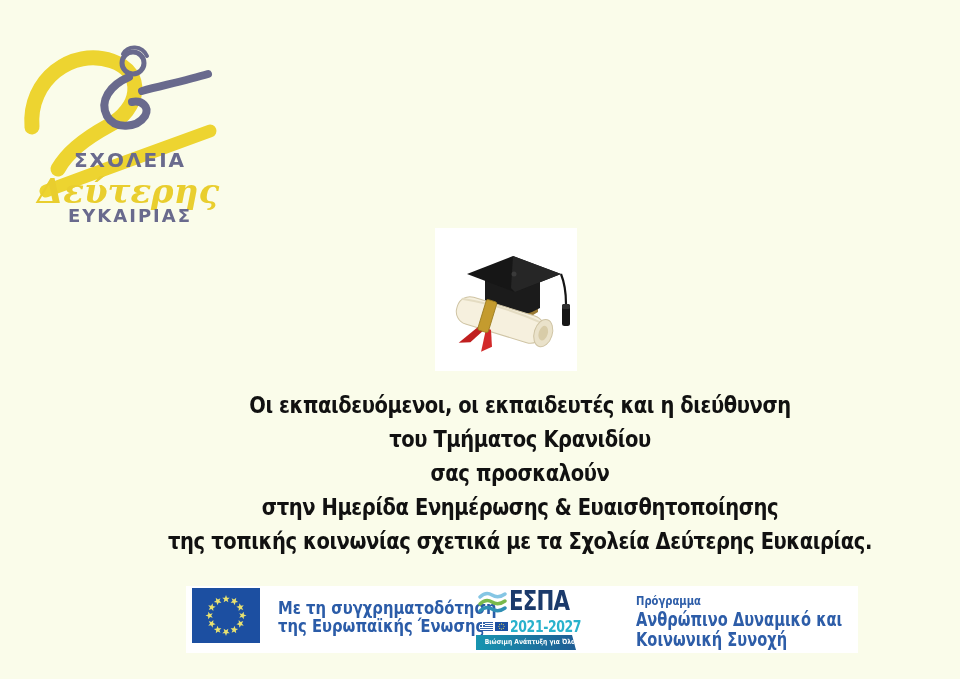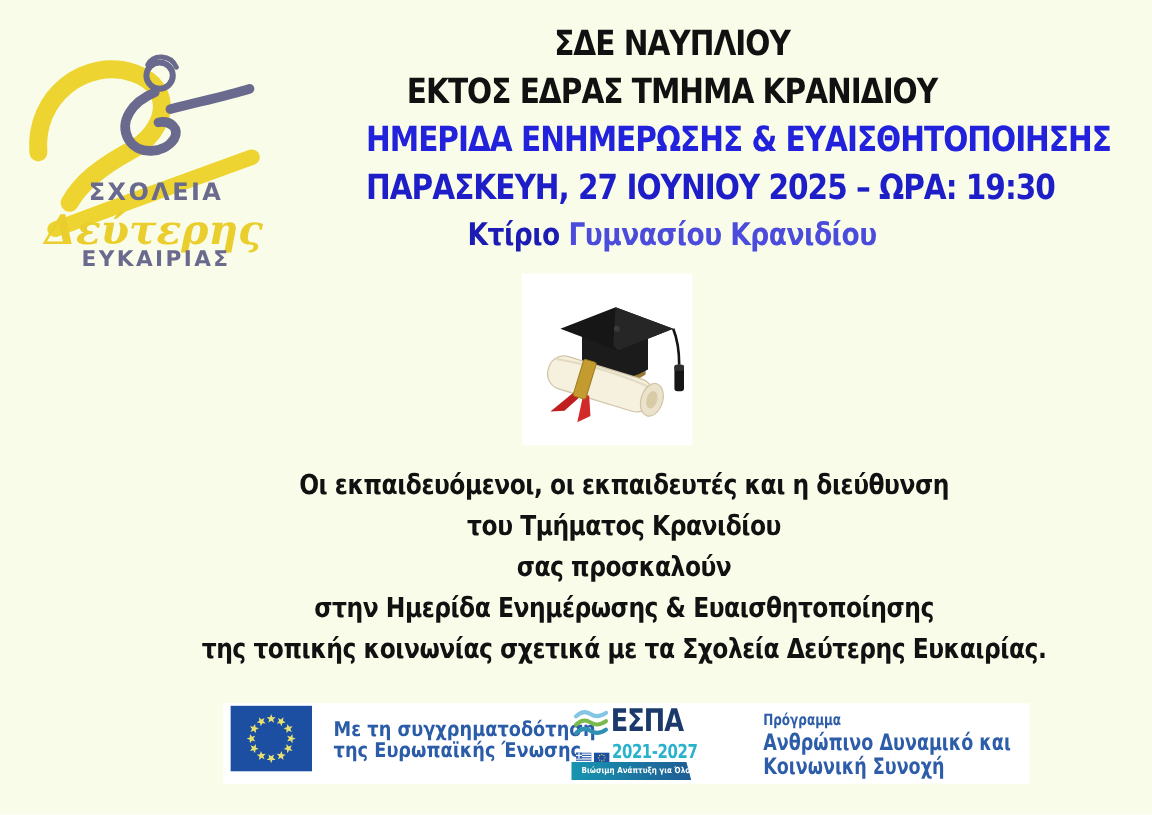--- a/index.html
+++ b/index.html
@@ -27,21 +27,21 @@
       transform:scaleX(0.85);transform-origin:center;}
   
   .footer-band{position:absolute;left:186px;top:586px;width:672px;height:67px;background:#FFFFFF;}
   .eu-flag{position:absolute;left:6px;top:2px;}
   .eu-text{position:absolute;left:92px;top:13px;color:#2B5CA8;font-weight:bold;font-size:17px;
            line-height:18px;white-space:nowrap;transform:scaleX(0.87);transform-origin:left center;}
   .espa{position:absolute;left:290px;top:0;width:112px;height:48px;}
   .espa-waves{position:absolute;left:2px;top:5px;}
   .espa-name{position:absolute;left:33px;top:0px;font-size:26px;font-weight:900;color:#1B3A6B;
              letter-spacing:-1px;white-space:nowrap;transform:scaleX(0.82);transform-origin:left center;}
-  .espa-row{position:absolute;left:4px;top:31px;display:flex;align-items:flex-end;gap:2px;}
+  .espa-row{position:absolute;left:4px;top:31px;display:flex;align-items:center;gap:2px;}
   .espa-years{font-size:16px;font-weight:800;color:#29B2CC;letter-spacing:-0.5px;white-space:nowrap;
               transform:scaleX(0.78);transform-origin:left center;}
   .espa-banner{position:absolute;left:0px;top:49px;width:100px;height:15px;
                background:linear-gradient(95deg,#1795B0 0%,#1F5C94 100%);
                clip-path:polygon(0 0,96% 0,100% 100%,0 100%);
                color:#FFFFFF;font-size:7px;font-weight:bold;line-height:15px;text-align:center;
                white-space:nowrap;}
   .espa-banner-inner{display:inline-block;transform:scaleX(0.85);transform-origin:center;}
   .program{position:absolute;left:450px;top:6px;color:#2D5DA8;font-weight:bold;white-space:nowrap;
            transform:scaleX(0.77);transform-origin:left top;}
@@ -58,27 +58,20 @@
     <path d="M 26,166 C 80,146 140,124 190,106" fill="none" stroke="#EDD430" stroke-width="13" stroke-linecap="round"></path>
     <circle cx="113" cy="38" r="11" fill="none" stroke="#696A8D" stroke-width="5"></circle>
     <path d="M 103,29 C 108,20 122,20 127,31" fill="none" stroke="#696A8D" stroke-width="4" stroke-linecap="round"></path>
     <path d="M 122,66 C 145,60 168,55 188,49" fill="none" stroke="#696A8D" stroke-width="8" stroke-linecap="round"></path>
     <path d="M 109,52 C 90,60 79,76 87,91 C 95,105 117,103 125,91 C 130,82 122,75 112,77" fill="none" stroke="#696A8D" stroke-width="8" stroke-linecap="round"></path>
     <text x="110" y="142" text-anchor="middle" font-family="DejaVu Sans, sans-serif" font-size="20" font-weight="bold" letter-spacing="2" fill="#696A8D">ΣΧΟΛΕΙΑ</text>
     <text x="108" y="178" text-anchor="middle" font-family="DejaVu Serif, serif" font-style="italic" font-size="34" font-weight="bold" fill="#E9CE2E">Δεύτερης</text>
     <text x="110" y="197" text-anchor="middle" font-family="DejaVu Sans, sans-serif" font-size="18" font-weight="bold" letter-spacing="2" fill="#696A8D">ΕΥΚΑΙΡΙΑΣ</text>
   </svg>
 
-  <div class="heading">
-    <div class="hl hl-black">ΣΔΕ ΝΑΥΠΛΙΟΥ</div>
-    <div class="hl hl-black">ΕΚΤΟΣ ΕΔΡΑΣ ΤΜΗΜΑ ΚΡΑΝΙΔΙΟΥ</div>
-    <div class="hl hl-blue">ΗΜΕΡΙΔΑ ΕΝΗΜΕΡΩΣΗΣ &amp; ΕΥΑΙΣΘΗΤΟΠΟΙΗΣΗΣ</div>
-    <div class="hl hl-date">ΠΑΡΑΣΚΕΥΗ, 27 ΙΟΥΝΙΟΥ 2025 – ΩΡΑ: 19:30</div>
-    <div class="hl hl-venue"><span class="venue-dark">Κτίριο </span><span class="venue-light">Γυμνασίου Κρανιδίου</span></div>
-  </div>
 
   <div class="cap-box">
     <svg width="142" height="143" viewBox="0 0 142 143">
 
       <path d="M 52,74 Q 77,96 103,74 L 103,84 Q 77,102 52,84 Z" fill="#9A7A33"></path>
       <path d="M 50,48 L 50,80 Q 77,96 105,80 L 105,48 Z" fill="#1B1B1B"></path>
 
       <polygon points="32,46 78,28 126,46 80,64" fill="#161616"></polygon>
       <polygon points="78,28 126,46 80,64 76,60" fill="#262626"></polygon>
       <circle cx="79" cy="46" r="2.5" fill="#3A3A3A"></circle>

